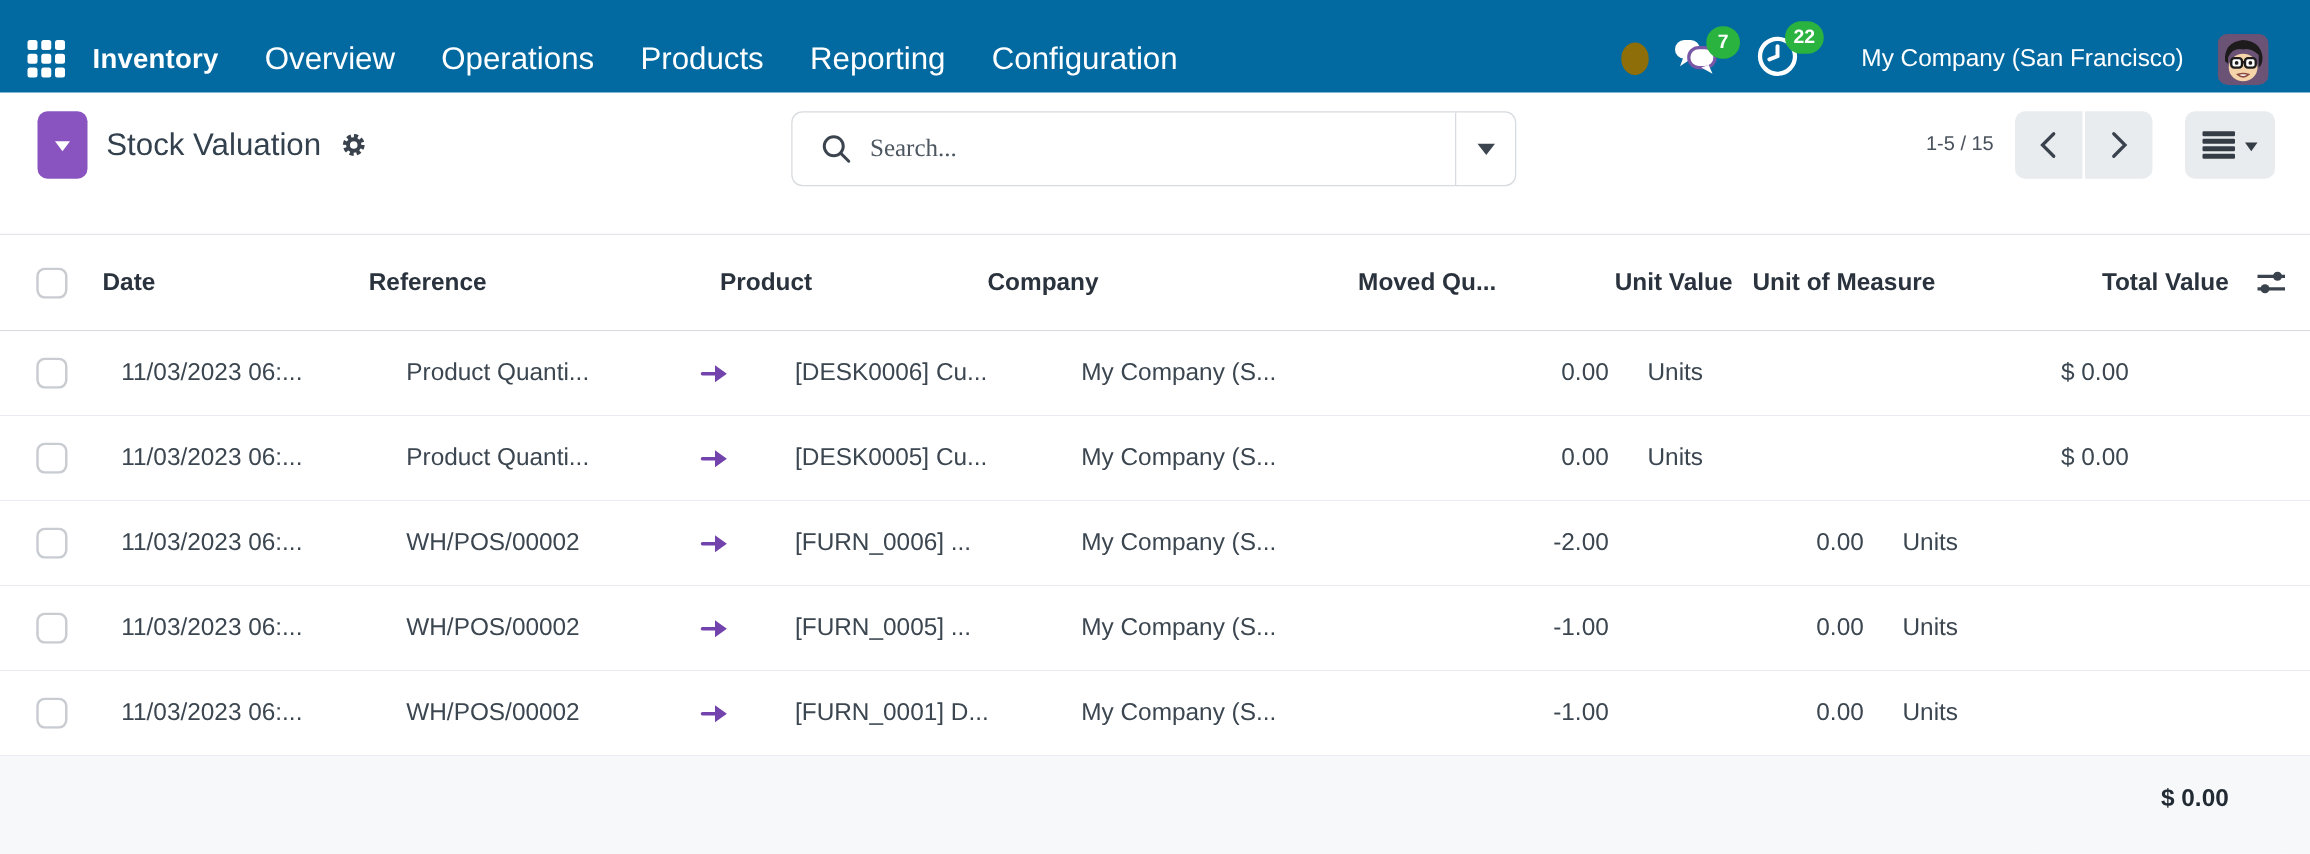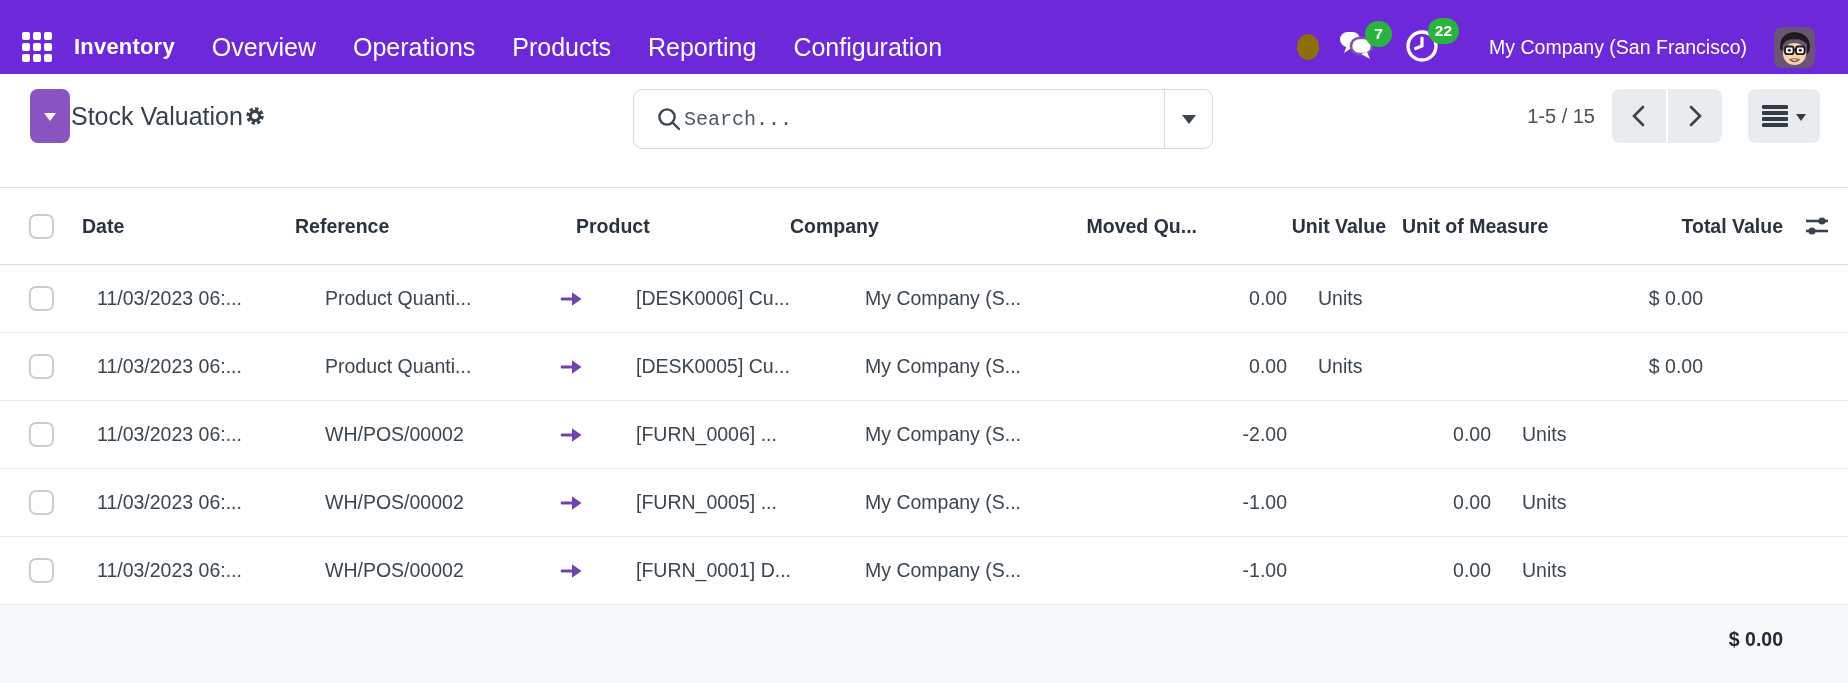--- a/index.html
+++ b/index.html
@@ -5,65 +5,65 @@
   * { box-sizing: border-box; margin: 0; padding: 0; }
   html, body { width: 1848px; height: 683px; overflow: hidden; }
   body {
     font-family: "Liberation Sans", "DejaVu Sans", sans-serif;
     background: #ffffff; position: relative; color: #3b4650;
   }
 
   
   .navbar {
     position: absolute; top: 0; left: 0; width: 1848px; height: 94px;
-    background: #6d28d9; display: flex; align-items: center;
+    background: #0369a1; display: flex; align-items: center;
     padding: 0 33px 0 22px; color: #fff;
   }
   .apps-grid { display: grid; grid-template-columns: repeat(3, 8px); grid-auto-rows: 8px; gap: 3px; cursor: pointer; }
   .apps-grid span { background: #fff; border-radius: 2px; }
   .brand { font-size: 22px; font-weight: 700; margin-left: 22px; letter-spacing: .2px; }
   .menu { display: flex; gap: 37px; margin-left: 37px; font-size: 25px; }
   .menu-item { cursor: pointer; white-space: nowrap; }
   .nav-right { margin-left: auto; display: flex; align-items: center; }
   .status-dot { width: 22px; height: 26px; border-radius: 50%; background: #8d6e08; margin-right: 20px; }
   .icon-wrap { position: relative; margin-right: 30px; }
   .badge {
     position: absolute; top: -9px; right: -18px; min-width: 27px; height: 26px;
     background: #2ab33e; color: #fff; border-radius: 14px; font-size: 15.5px; font-weight: 700;
     display: flex; align-items: center; justify-content: center; padding: 0 7px;
   }
   .company-name { font-size: 19.5px; margin-left: 18px; margin-right: 27px; white-space: nowrap; }
   .avatar-btn { border-radius: 8px; overflow: hidden; width: 41px; height: 41px; cursor: pointer; }
 
   
   .control-panel { position: absolute; top: 74px; left: 0; width: 1848px; height: 84px; background: #fff; }
-  .cp-left { position: absolute; left: 30px; top: 0; height: 84px; display: flex; align-items: center; gap: 1px; }
+  .cp-left { position: absolute; left: 30px; top: 0; height: 84px; display: flex; align-items: center; gap: 15px; }
   .action-toggle {
     width: 40px; height: 54px; background: #8a54c0; border: none; border-radius: 8px;
     display: flex; align-items: center; justify-content: center; cursor: pointer;
   }
   .caret-down { width: 0; height: 0; border: 6px solid transparent; border-top: 8px solid #fff; margin-top: 7px; }
   .page-title { font-size: 25px; color: #33414e; white-space: nowrap; }
   .search-box {
     position: absolute; left: 633px; top: 15px; width: 580px; height: 60px;
     border: 1px solid #d7dade; border-radius: 9px; display: flex; align-items: center; background: #fff;
   }
   .search-box svg { margin-left: 22px; flex: 0 0 auto; }
   .search-input {
-    border: none; outline: none; flex: 1; font-size: 20px; margin-left: 2px;
-    font-family: Liberation Mono, monospace; color: #3b4650; min-width: 0;
+    border: none; outline: none; flex: 1; font-size: 20px; margin-left: 14px;
+    font-family: Liberation Serif, serif; color: #3b4650; min-width: 0;
   }
   .search-input::placeholder { color: #4d5761; opacity: 1; }
   .search-caret-zone {
     width: 48px; align-self: stretch; border-left: 1px solid #d7dade;
     display: flex; align-items: center; justify-content: center; cursor: pointer;
   }
   .caret-dark { width: 0; height: 0; border: 7px solid transparent; border-top: 9px solid #3c454f; margin-top: 8px; }
   .cp-right { position: absolute; right: 28px; top: 0; height: 84px; display: flex; align-items: center; }
-  .pager-value { font-size: 20px; color: #49525c; margin-right: 17px; white-space: nowrap; }
+  .pager-value { font-size: 16px; color: #49525c; margin-right: 17px; white-space: nowrap; }
   .pager-btn {
     width: 54px; height: 54px; background: #e9ecef; border: none; cursor: pointer;
     display: flex; align-items: center; justify-content: center;
   }
   .pager-prev { border-radius: 8px 0 0 8px; margin-right: 2px; }
   .pager-next { border-radius: 0 8px 8px 0; }
   .view-switch {
     width: 72px; height: 54px; background: #e9ecef; border: none; border-radius: 8px; margin-left: 26px;
     display: flex; align-items: center; justify-content: center; gap: 8px; cursor: pointer;
   }

